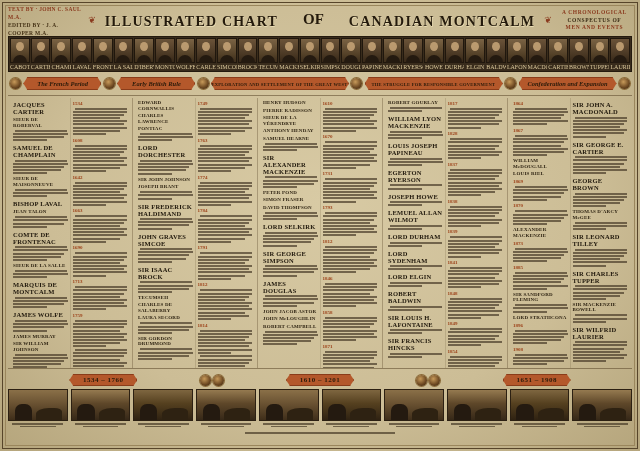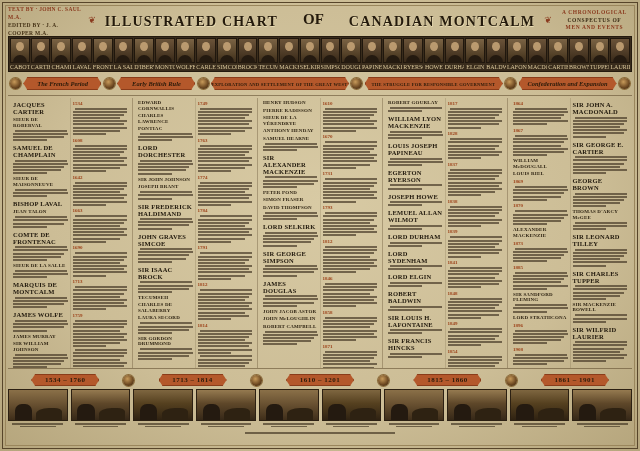--- a/index.html
+++ b/index.html
@@ -1041,41 +1041,31 @@
         </div>
       </div>
     </div>
   <div class="drow">
       <div class="dcell">
         <div class="ribbon rscript dribbon">
           <span>1534 – 1760</span>
         </div>
       </div>
       <div class="medal"></div>
-      <div class="dcell">
-        <div class="ribbon rscript dribbon">
-          <span>1713 – 1814</span>
-        </div>
-      </div>
       <div class="medal"></div>
       <div class="dcell">
         <div class="ribbon rscript dribbon">
           <span>1610 – 1201</span>
         </div>
       </div>
       <div class="medal"></div>
-      <div class="dcell">
-        <div class="ribbon rscript dribbon">
-          <span>1815 – 1860</span>
-        </div>
-      </div>
       <div class="medal"></div>
       <div class="dcell">
         <div class="ribbon rscript dribbon">
-          <span>1861 – 1901</span>
+          <span>1651 – 1908</span>
         </div>
       </div>
     </div>
   <div class="irow">
       <div class="ipanel">
         <div class="iimg"></div>
         <div class="icap">
           <div class="cbar"></div>
           <div class="cbar c2"></div>
         </div>

